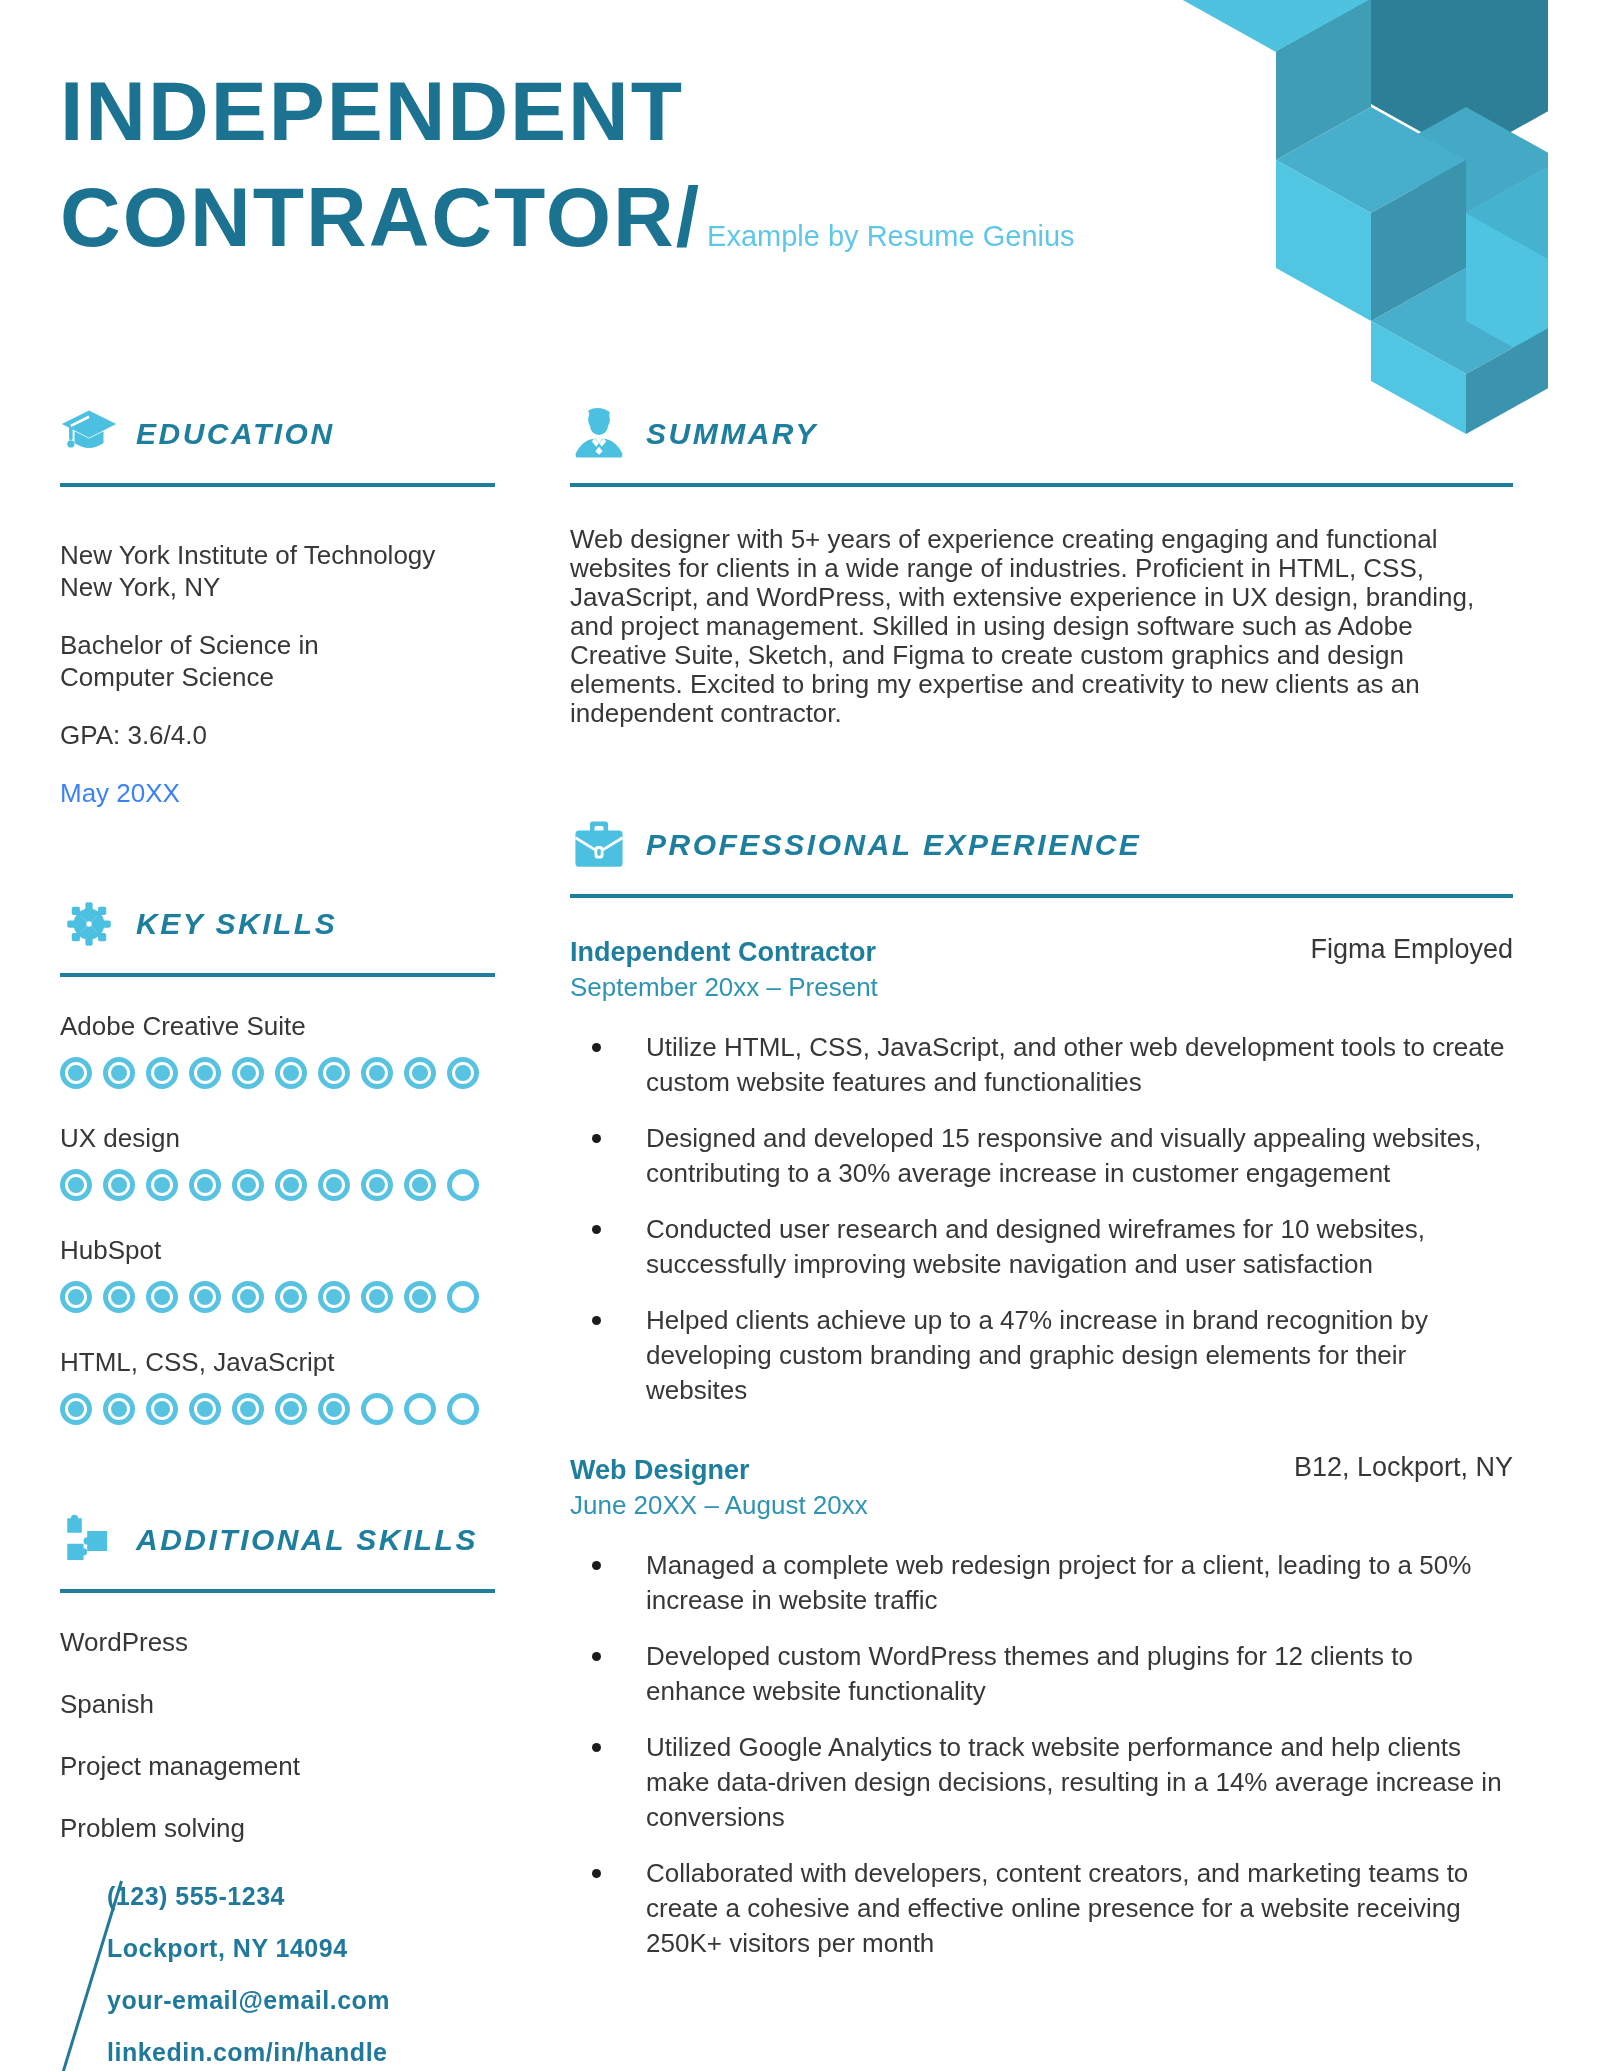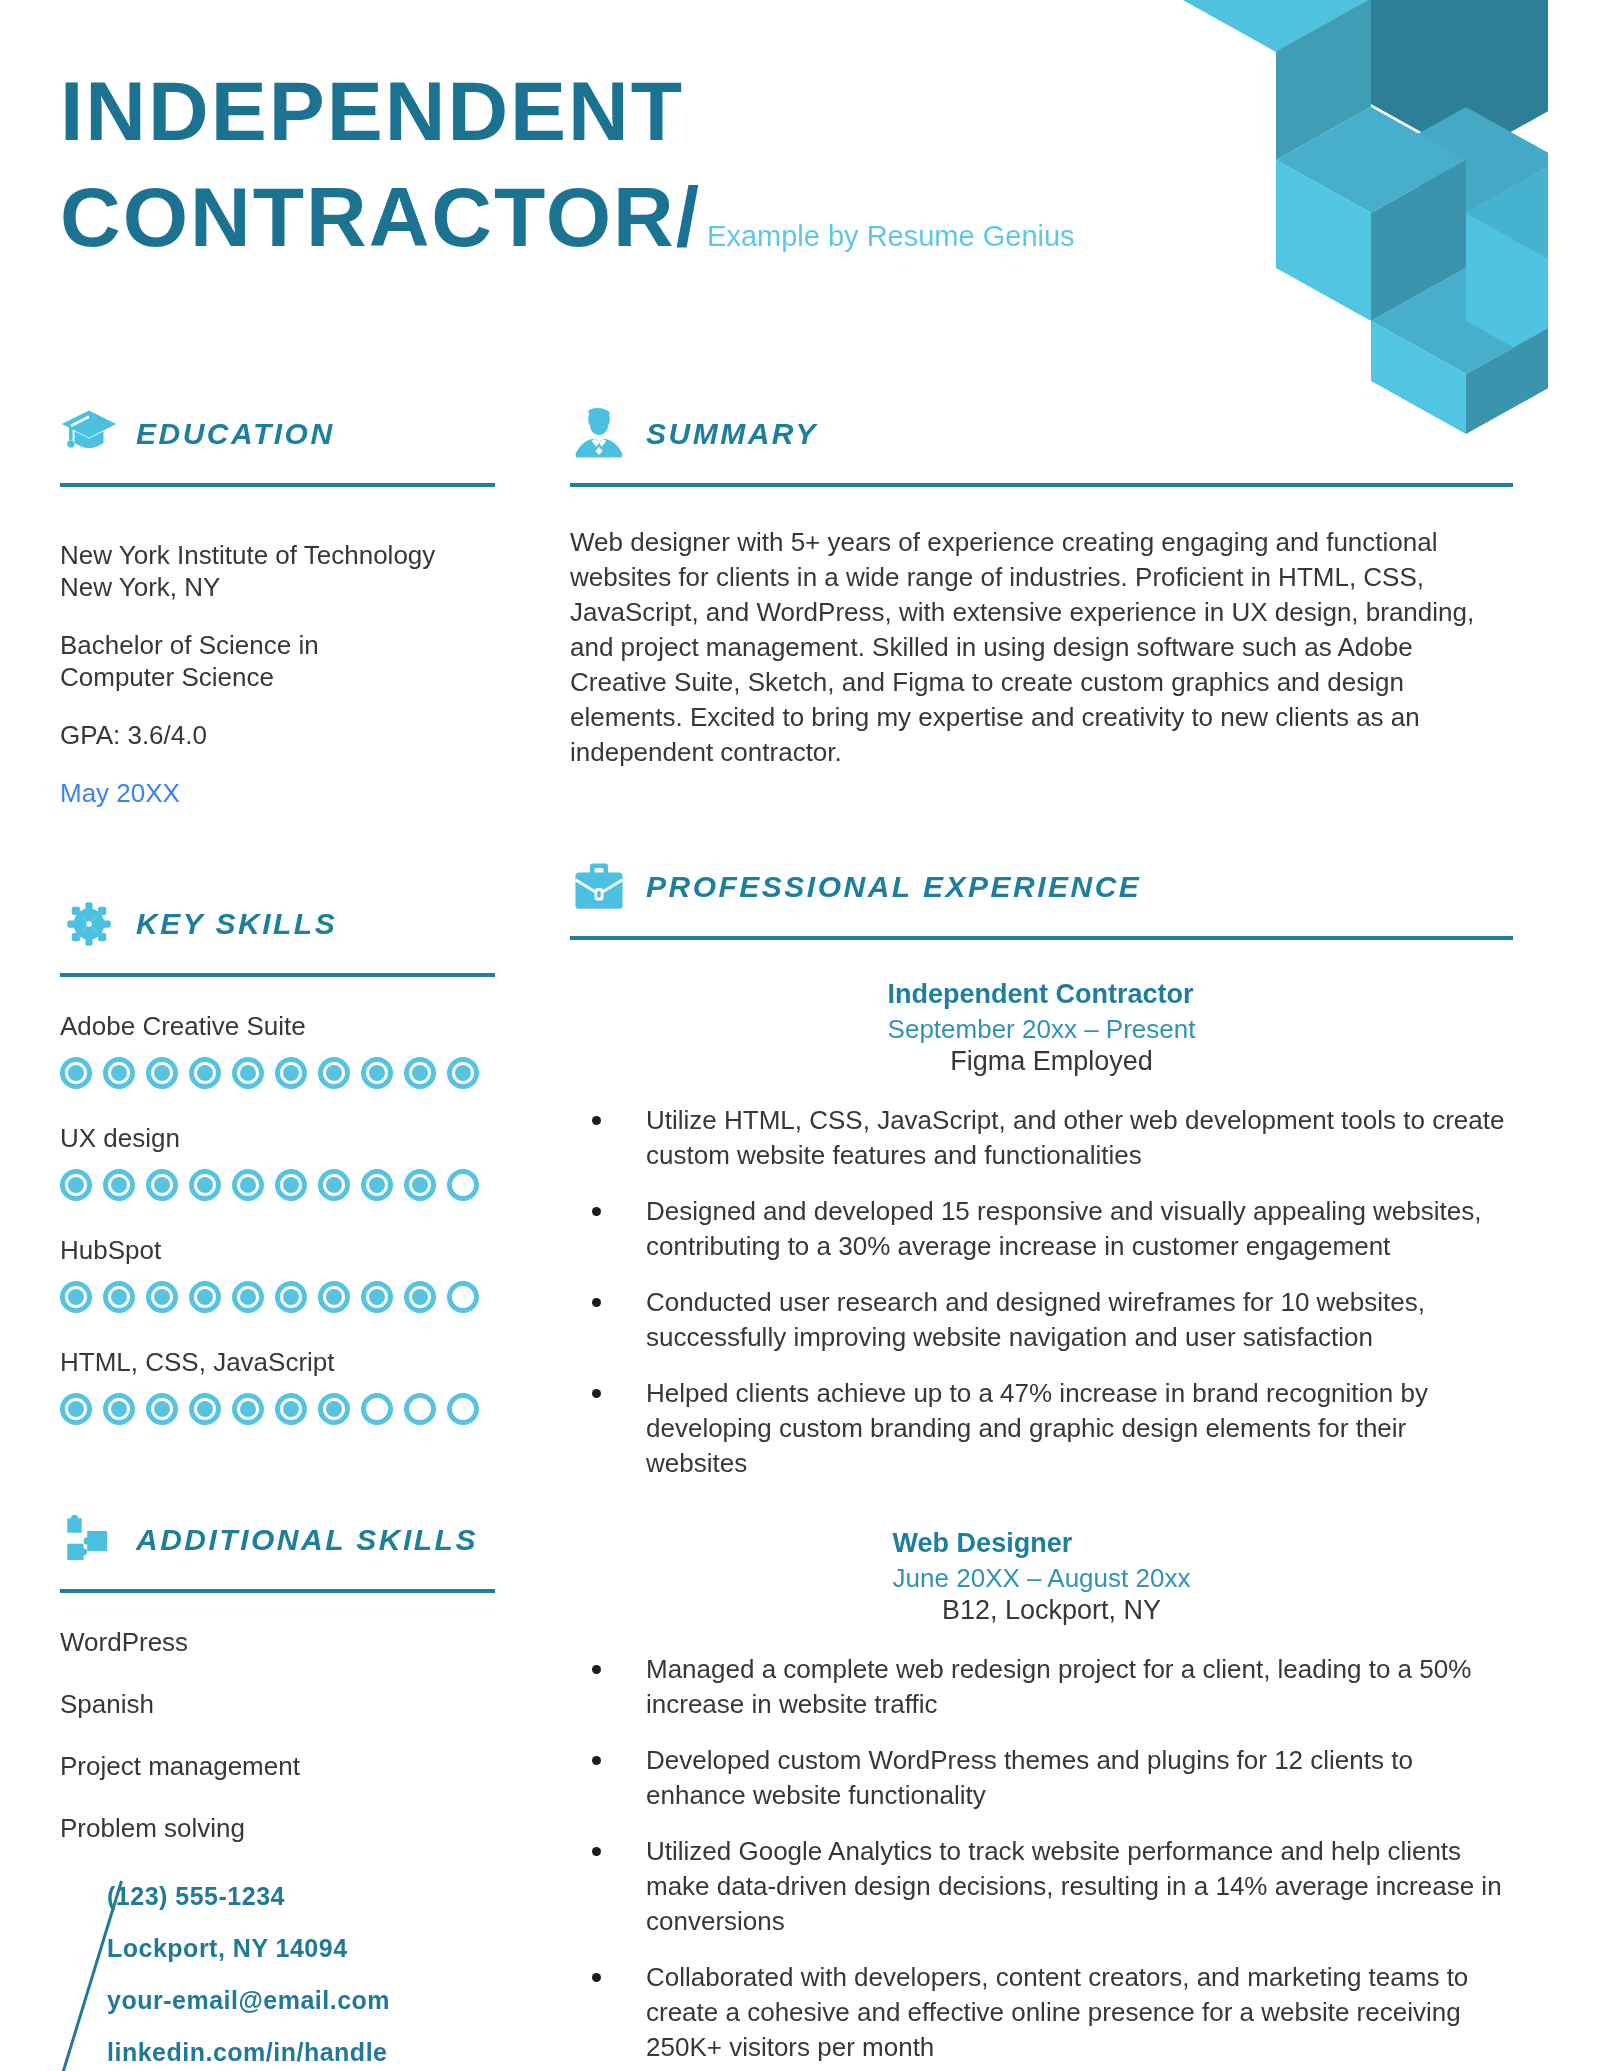--- a/index.html
+++ b/index.html
@@ -73,24 +73,24 @@
   .contact .slash{
     position:absolute;left:13px;top:6px;width:3px;height:208px;
     background:#24799a;transform:rotate(17deg);transform-origin:top center;
   }
   .contact ul{list-style:none;margin:0;padding:0 0 0 0;}
   .contact li{
     font-size:25px;line-height:30px;margin-bottom:22px;
     font-weight:bold;color:#20799b;letter-spacing:0.5px;
   }
   
-  .summary-text{font-size:26px;line-height:35px;margin:38px 0 0 0;max-width:970px;}
+  .summary-text{font-size:26px;line-height:29px;margin:38px 0 0 0;max-width:970px;}
   .gap-exp{margin-top:88px;}
   .job{margin-top:36px;}
-  .job-head{display:flex;justify-content:space-between;align-items:center;flex-direction:column;}
+  .job-head{display:flex;justify-content:space-between;}
   .job-title{font-size:27px;font-weight:bold;color:#1e7e9e;line-height:36px;margin:0;}
   .job-date{font-size:26px;color:#2f93b4;line-height:34px;margin:0;}
   .job-where{font-size:27px;color:#373737;white-space:nowrap;margin-left:20px;}
   .bullets{list-style:none;margin:26px 0 0 0;padding:0;}
   .bullets li{
     position:relative;font-size:26px;line-height:35px;
     padding-left:76px;margin-bottom:21px;max-width:930px;
   }
   .bullets li::before{
     content:'';position:absolute;left:22px;top:13px;

